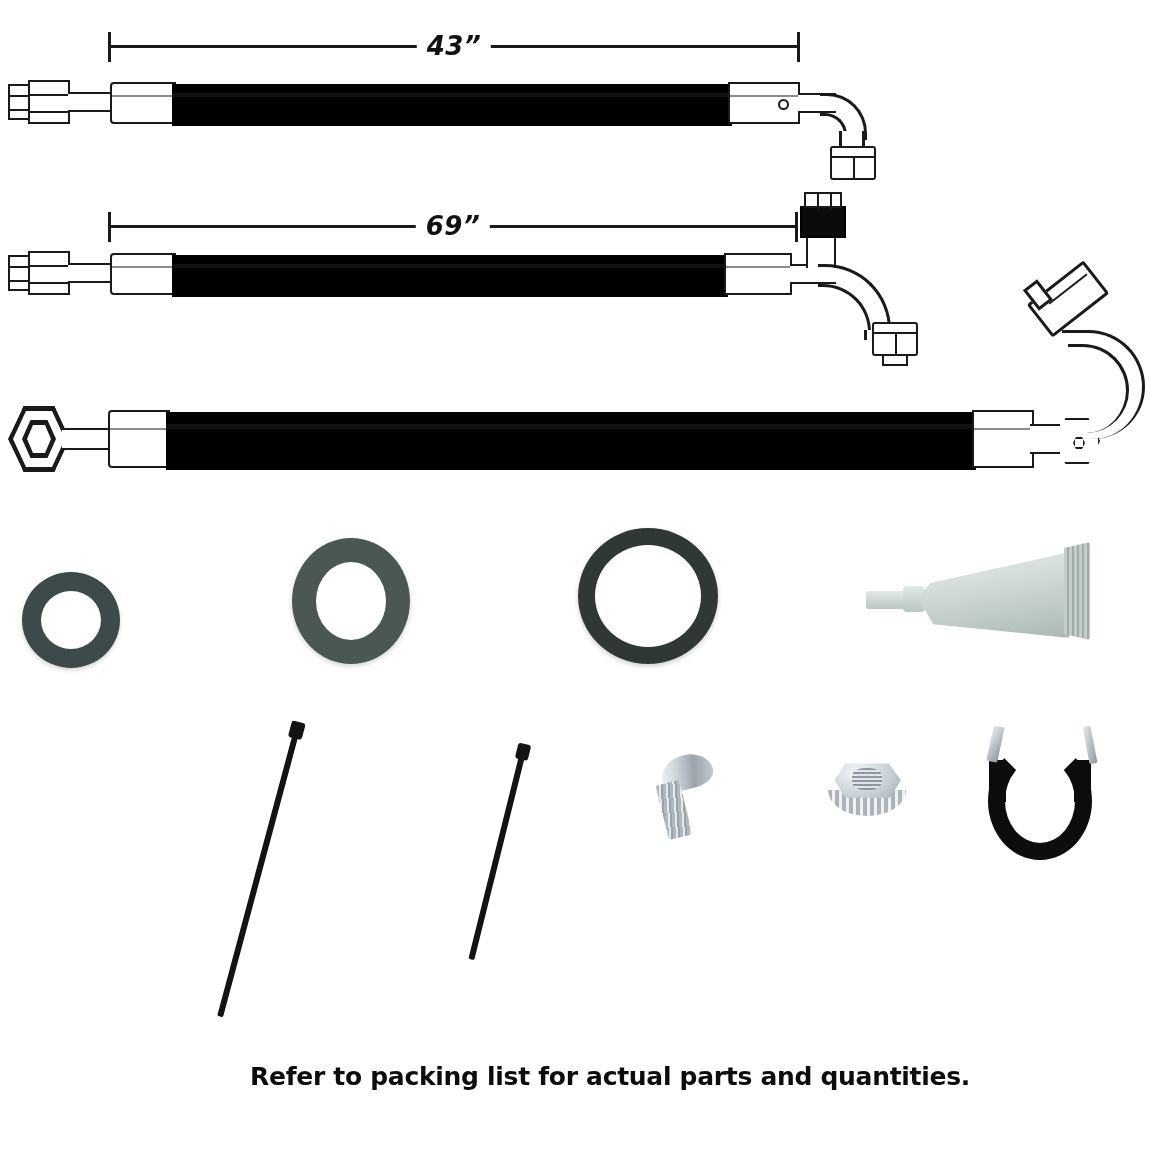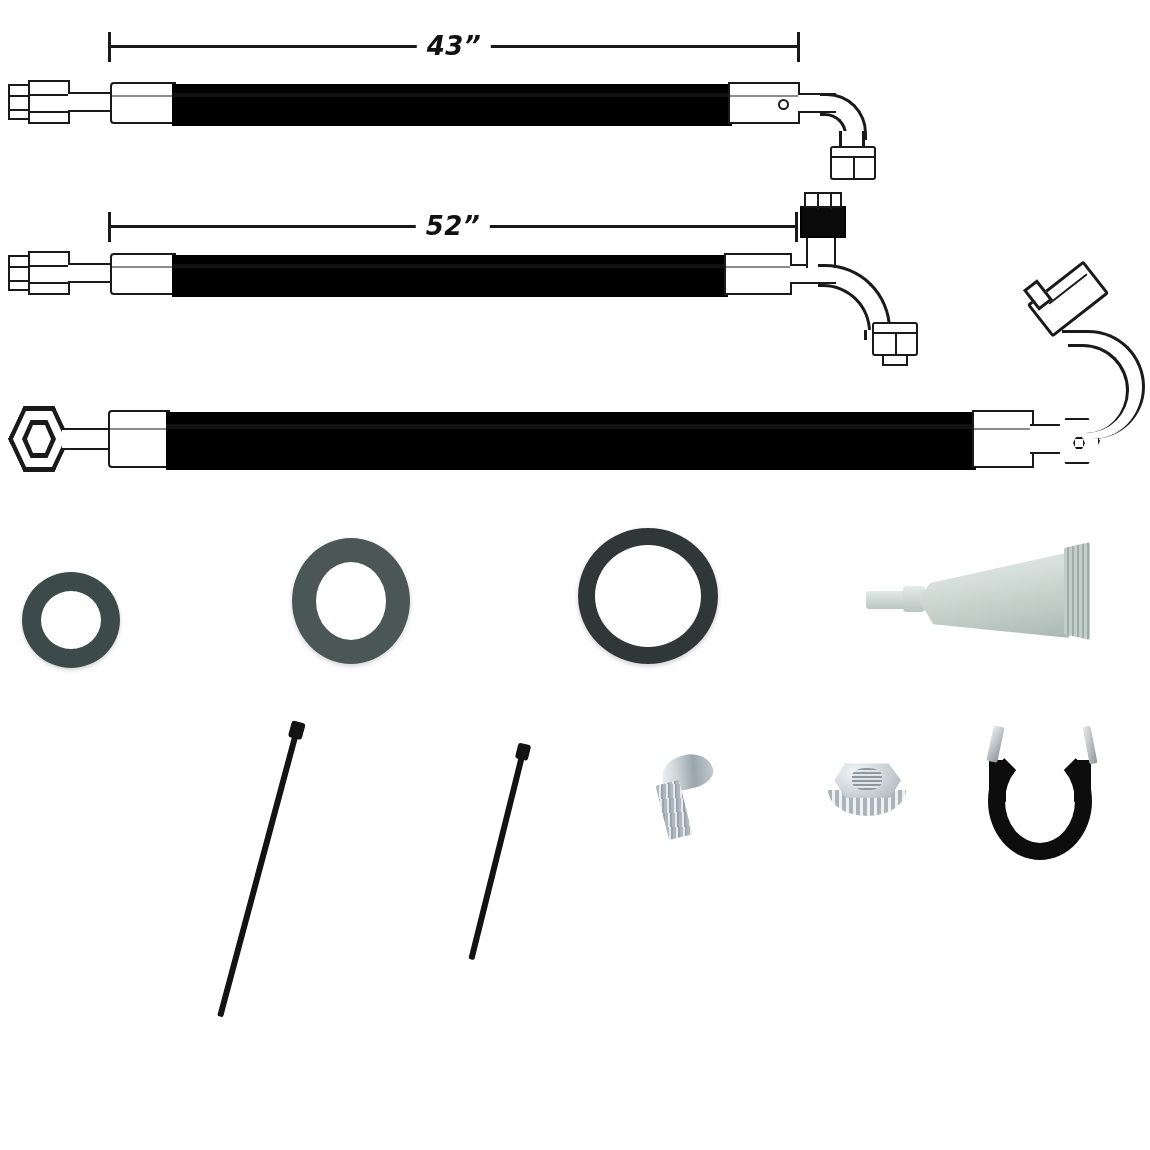--- a/index.html
+++ b/index.html
@@ -130,21 +130,21 @@
               border-left:3px solid #1a1a1a;border-right:3px solid #1a1a1a;box-sizing:border-box;"></div>
   <div class="hexnut" style="left:830px;top:146px;width:46px;height:34px;border-radius:3px;">
     <div class="ln" style="top:8px;"></div>
     <div class="abs" style="left:21px;top:8px;width:2px;height:24px;background:#1a1a1a;"></div>
   </div>
 
   <div class="dim" style="left:108px;top:212px;width:690px;">
     <div class="tick l"></div>
     <div class="tick r"></div>
     <div class="bar" style="left:3px;right:3px;"></div>
-    <div class="lbl">52”</div>
+    <div class="lbl">69”</div>
   </div>
 
   <div class="hexnut" style="left:8px;top:255px;width:22px;height:36px;">
     <div class="ln" style="top:9px;"></div>
       <div class="ln" style="top:23px;"></div>
   </div>
   <div class="hexnut" style="left:28px;top:251px;width:42px;height:44px;">
     <div class="ln" style="top:12px;"></div>
       <div class="ln" style="top:29px;"></div>
   </div>
@@ -249,15 +249,16 @@
   <div class="nut-body" style="left:833px;top:760px;width:68px;height:44px;"></div>
   <div class="nut-hole" style="left:852px;top:768px;width:30px;height:22px;"></div>
 
   <div class="clampU" style="left:988px;top:742px;width:104px;height:118px;"></div>
   <div class="tab dark" style="left:989px;top:760px;width:17px;height:42px;"></div>
   <div class="tab dark" style="left:1074px;top:760px;width:17px;height:42px;"></div>
   <div class="tab" style="left:990px;top:726px;width:11px;height:36px;transform:rotate(12deg);border-radius:2px;"></div>
   <div class="tab" style="left:1086px;top:726px;width:8px;height:38px;transform:rotate(-11deg);border-radius:2px;"></div>
 
   <div class="note" style="top:1060px;">
+    <span class="l2">Refer to packing list for actual parts and quantities.</span>
   </div>
 
 </div>
 
 </body></html>

